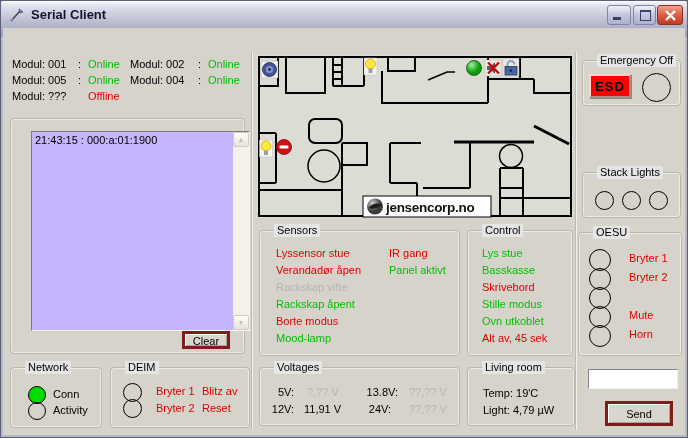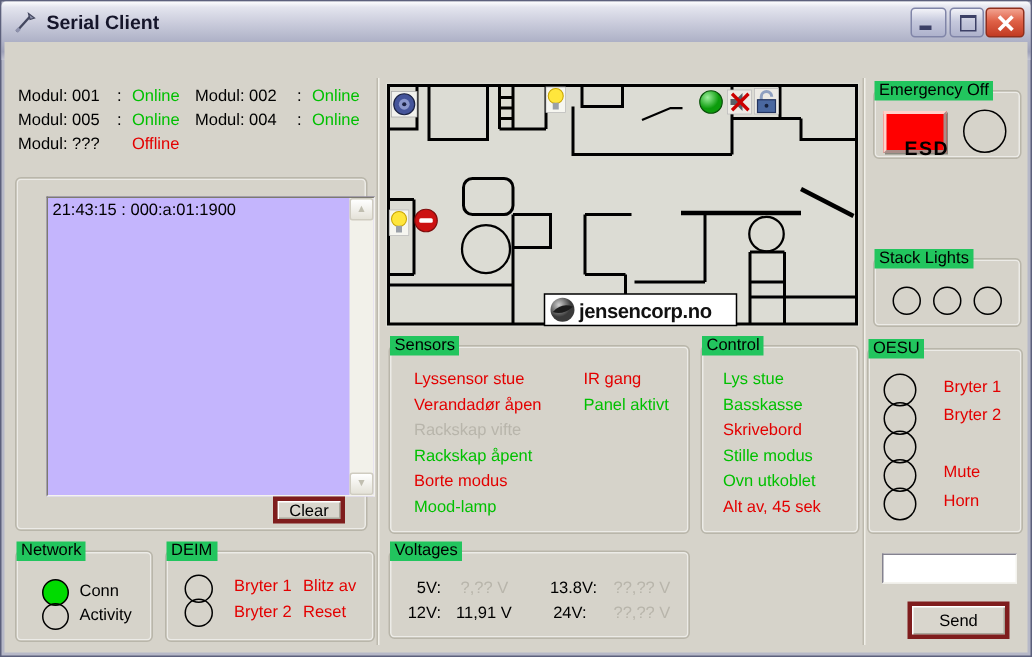--- a/index.html
+++ b/index.html
@@ -23,39 +23,39 @@
   .body{position:absolute;left:3px;top:28px;right:3px;bottom:3px;background:#d6d3ca;}
   .menubar{position:absolute;left:3px;top:29px;right:3px;height:19px;background:#d9d6cd;
     border-bottom:1px solid #c0bdb2;}
   .menu-item{position:absolute;left:7px;top:3px;padding:0 4px;}
   .cell{position:absolute;white-space:pre;}
   .t-green{color:#00C000;}
   .t-red{color:#E30000;}
   .t-gray{color:#B8B5AB;}
   .group{position:absolute;border:1px solid #b9b6aa;border-radius:4px;
     box-shadow:inset 0 0 0 1px rgba(255,255,255,.55);}
-  .gt{position:absolute;top:-7px;left:0;background:#22c55e;padding:0 3px;line-height:13px;white-space:nowrap;}
+  .gt{position:absolute;top:-7px;left:14px;background:#e5e5e5;padding:0 3px;line-height:13px;white-space:nowrap;}
   .vdiv{position:absolute;width:0;border-left:1px solid #bdbaae;border-right:1px solid #f1f0e9;}
   
   .logbox{position:absolute;left:20px;top:12px;width:217px;height:198px;background:#c4b5fd;
     border:1px solid;border-color:#7c7a70 #f4f3ee #f4f3ee #7c7a70;}
   .logtext{position:absolute;left:3px;top:2px;white-space:pre;}
   .sb{position:absolute;right:0;top:0;bottom:0;width:16px;background:#f2f1ea;}
   .sb-btn{position:absolute;left:0;width:16px;height:15px;border:1px solid #cfccc0;border-radius:2px;
     background:linear-gradient(180deg,#ffffff,#e4e2d8);color:#c0beb0;font-size:7px;line-height:14px;text-align:center;padding:0;}
   .sb-btn.up{top:0;}
   .sb-btn.down{bottom:0;}
   .btn3d{position:absolute;background:#d9d6cd;border:3px solid #7f1d1d;font-family:"Liberation Sans",sans-serif;
     font-size:11px;box-shadow:inset 1px 1px 0 #ffffff,inset -1px -1px 0 #a8a69a;text-align:center;}
   
   .led{position:absolute;border:1px solid #000;border-radius:50%;background:transparent;}
   .led.on{background:#00DB00;}
   .esd{position:absolute;left:6px;top:13px;width:42px;height:24px;background:#FF0000;color:#000;
     font-weight:bold;font-size:13px;letter-spacing:1px;line-height:21px;text-align:center;
-    border:2px outset #ffd3cb;box-shadow:1px 1px 0 #8a887e;padding:12px;font-family:"Liberation Sans",sans-serif;}
+    border:2px outset #ffd3cb;box-shadow:1px 1px 0 #8a887e;padding:0;font-family:"Liberation Sans",sans-serif;}
   .list{position:absolute;line-height:17px;white-space:nowrap;}
   .lbl{position:absolute;white-space:nowrap;}
   .vrow{position:absolute;display:flex;white-space:pre;}
   .vlabel{display:inline-block;text-align:right;}
   .msg-input{position:absolute;left:588px;top:369px;width:84px;height:16px;background:#fff;
     border:1px solid;border-color:#84828f #f4f3ee #f4f3ee #84828f;font-family:"Liberation Sans",sans-serif;font-size:11px;}
   .floorplan{position:absolute;left:257px;top:55px;width:316px;height:163px;}
 </style>
 </head>
 <body>
@@ -277,17 +277,26 @@
     <span class="lbl vlabel" style="left:4px;top:18px;width:30px;">5V:</span>
     <span class="lbl t-gray" style="left:47px;top:18px;">?,?? V</span>
     <span class="lbl vlabel" style="left:100px;top:18px;width:38px;">13.8V:</span>
     <span class="lbl t-gray" style="left:149px;top:18px;">??,?? V</span>
     <span class="lbl vlabel" style="left:4px;top:35px;width:30px;">12V:</span>
     <span class="lbl" style="left:44px;top:35px;">11,91 V</span>
     <span class="lbl vlabel" style="left:100px;top:35px;width:31px;">24V:</span>
     <span class="lbl t-gray" style="left:149px;top:35px;">??,?? V</span>
   </div>
 
+  <div class="group" style="left:467px;top:367px;width:106px;height:57px;">
+    <span class="gt">Living room</span>
+    <div class="vrow" style="left:15px;top:19px;">
+      <span>Temp:</span>&nbsp;<span>19'C</span>
+    </div>
+    <div class="vrow" style="left:15px;top:36px;">
+      <span>Light:</span>&nbsp;<span>4,79 µW</span>
+    </div>
+  </div>
 
   <input class="msg-input" type="text" value="" style="">
   <button class="btn3d" style="left:605px;top:401px;width:68px;height:25px;">Send</button>
 
 </div>
 
 </body></html>

